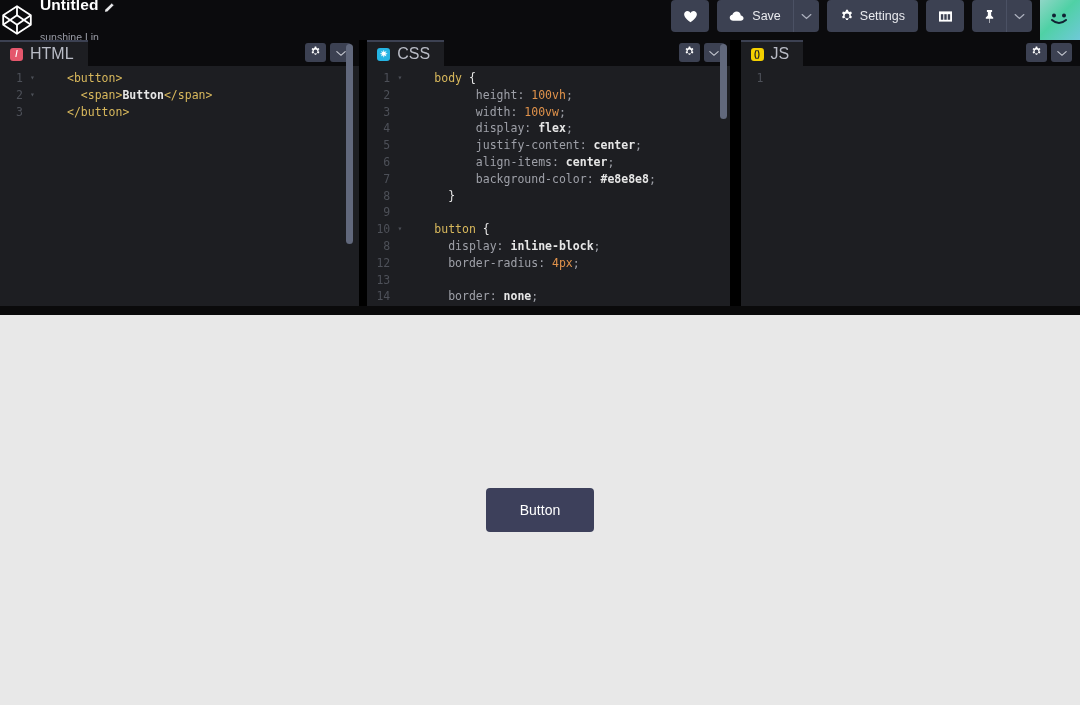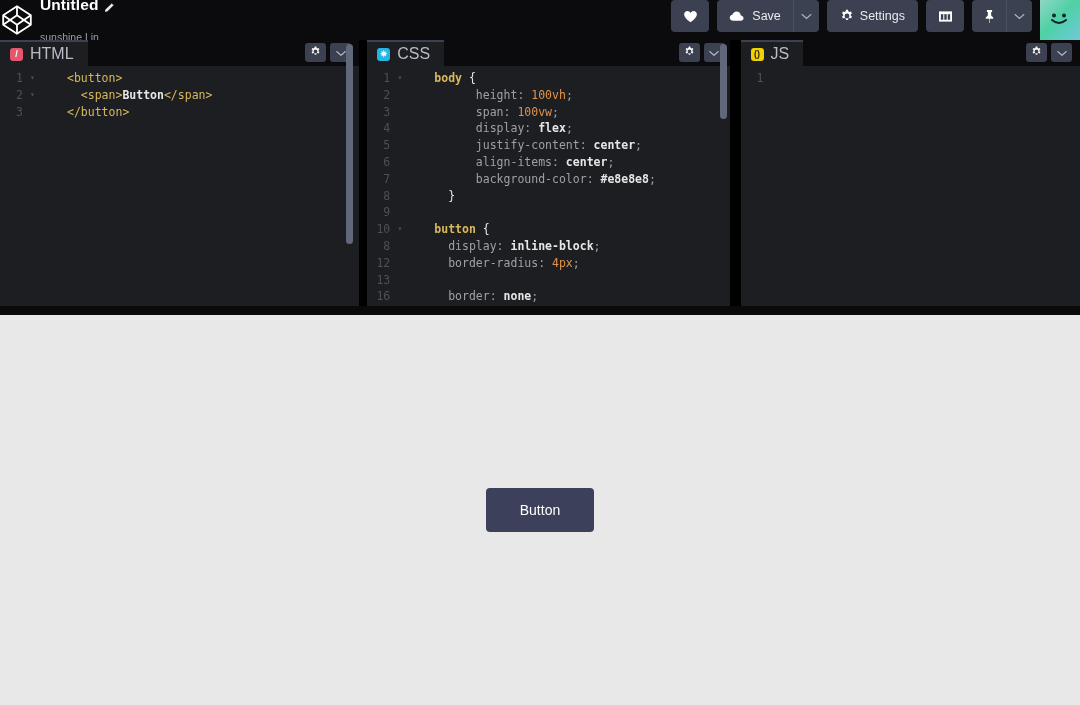--- a/index.html
+++ b/index.html
@@ -114,21 +114,21 @@
   }
   .fold {
     width: 9px; flex: none; color: #4d5058;
     font-size: 8px; text-align: center; user-select: none;
   }
   .src { padding-left: 2px; margin-left: 28px; }
 
   
   .t-tag   { color: #d8b85c; }
   .t-txt   { color: #e6e6e6; font-weight: bold; }
-  .t-sel   { color: #d8b85c; font-weight: bold; text-align: right; }
+  .t-sel   { color: #d8b85c; font-weight: normal; text-align: right; }
   .t-prop  { color: #9ea0a8; }
   .t-val   { color: #e6e6e6; font-weight: bold; text-align: center; }
   .t-num   { color: #e0924b; }
   .t-punc  { color: #9ea0a8; }
   .t-brace { color: #e6e6e6; }
 
   .vscroll {
     position: absolute; top: 0; width: 7px;
     background: #61687c; border-radius: 4px;
   }
@@ -311,32 +311,32 @@
             <svg viewBox="0 0 12 8" width="10" height="7">
               <path d="M1 1.8 L6 6.2 L11 1.8" fill="none" stroke="#c7cad3" stroke-width="1.4" stroke-linecap="round"></path>
             </svg>
           </span>
         </button>
       </div>
     </div>
     <div class="code">
         <div class="line"><span class="ln">1</span><span class="fold">▾</span><span class="src"><span class="t-sel">body</span><span class="t-brace"> {</span></span></div>
         <div class="line"><span class="ln">2</span><span class="fold"></span><span class="src"><span class="t-prop">      height</span><span class="t-punc">: </span><span class="t-num">100vh</span><span class="t-punc">;</span></span></div>
-        <div class="line"><span class="ln">3</span><span class="fold"></span><span class="src"><span class="t-prop">      span</span><span class="t-punc">: </span><span class="t-num">100vw</span><span class="t-punc">;</span></span></div>
+        <div class="line"><span class="ln">3</span><span class="fold"></span><span class="src"><span class="t-prop">      width</span><span class="t-punc">: </span><span class="t-num">100vw</span><span class="t-punc">;</span></span></div>
         <div class="line"><span class="ln">4</span><span class="fold"></span><span class="src"><span class="t-prop">      display</span><span class="t-punc">: </span><span class="t-val">flex</span><span class="t-punc">;</span></span></div>
         <div class="line"><span class="ln">5</span><span class="fold"></span><span class="src"><span class="t-prop">      justify-content</span><span class="t-punc">: </span><span class="t-val">center</span><span class="t-punc">;</span></span></div>
         <div class="line"><span class="ln">6</span><span class="fold"></span><span class="src"><span class="t-prop">      align-items</span><span class="t-punc">: </span><span class="t-val">center</span><span class="t-punc">;</span></span></div>
         <div class="line"><span class="ln">7</span><span class="fold"></span><span class="src"><span class="t-prop">      background-color</span><span class="t-punc">: </span><span class="t-val">#e8e8e8</span><span class="t-punc">;</span></span></div>
         <div class="line"><span class="ln">8</span><span class="fold"></span><span class="src"><span class="t-brace">  }</span></span></div>
         <div class="line"><span class="ln">9</span><span class="fold"></span><span class="src"><span class="t-brace"></span></span></div>
         <div class="line"><span class="ln">10</span><span class="fold">▾</span><span class="src"><span class="t-sel">button</span><span class="t-brace"> {</span></span></div>
         <div class="line"><span class="ln">8</span><span class="fold"></span><span class="src"><span class="t-prop">  display</span><span class="t-punc">: </span><span class="t-val">inline-block</span><span class="t-punc">;</span></span></div>
         <div class="line"><span class="ln">12</span><span class="fold"></span><span class="src"><span class="t-prop">  border-radius</span><span class="t-punc">: </span><span class="t-num">4px</span><span class="t-punc">;</span></span></div>
         <div class="line"><span class="ln">13</span><span class="fold"></span></div>
-        <div class="line"><span class="ln">16</span><span class="fold"></span><span class="src"><span class="t-prop">  border</span><span class="t-punc">: </span><span class="t-val">none</span><span class="t-punc">;</span></span></div>
+        <div class="line"><span class="ln">14</span><span class="fold"></span><span class="src"><span class="t-prop">  border</span><span class="t-punc">: </span><span class="t-val">none</span><span class="t-punc">;</span></span></div>
       </div>
     <div class="vscroll" style="right:6px; top:4px; height:75px;"></div>
   </div>
 
   <div class="divider" style="left:730px;"></div>
 
   <div class="pane js">
     <div class="pane-head">
       <div class="tab">
         <span class="langicon js">()</span>

